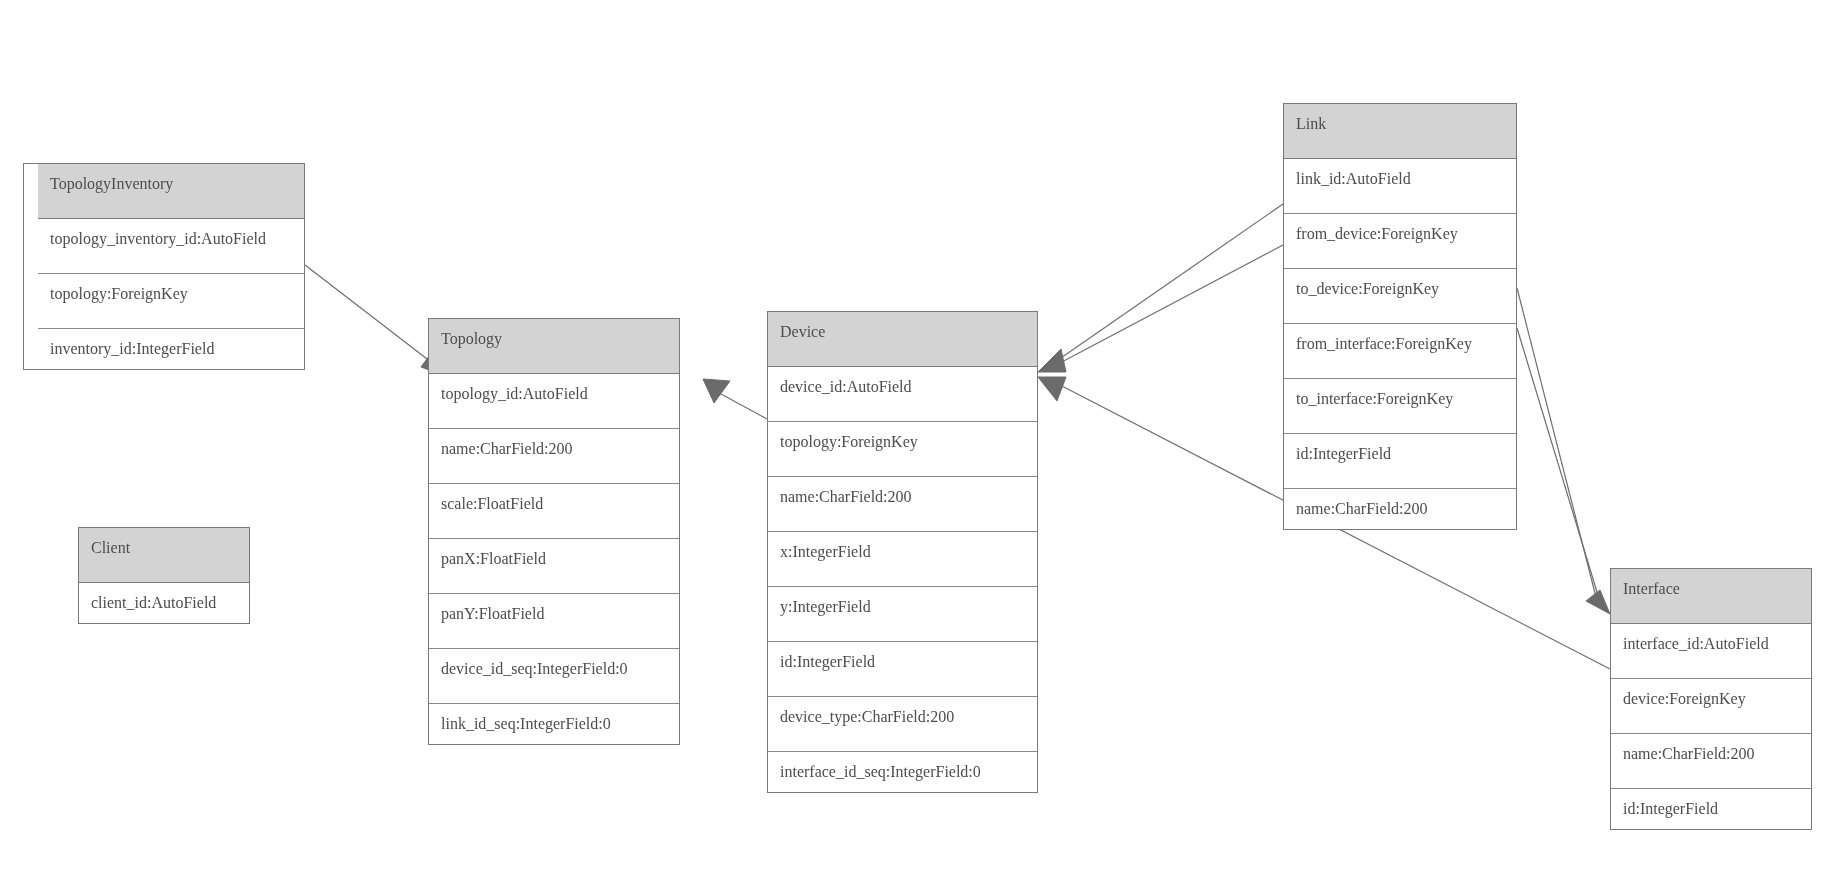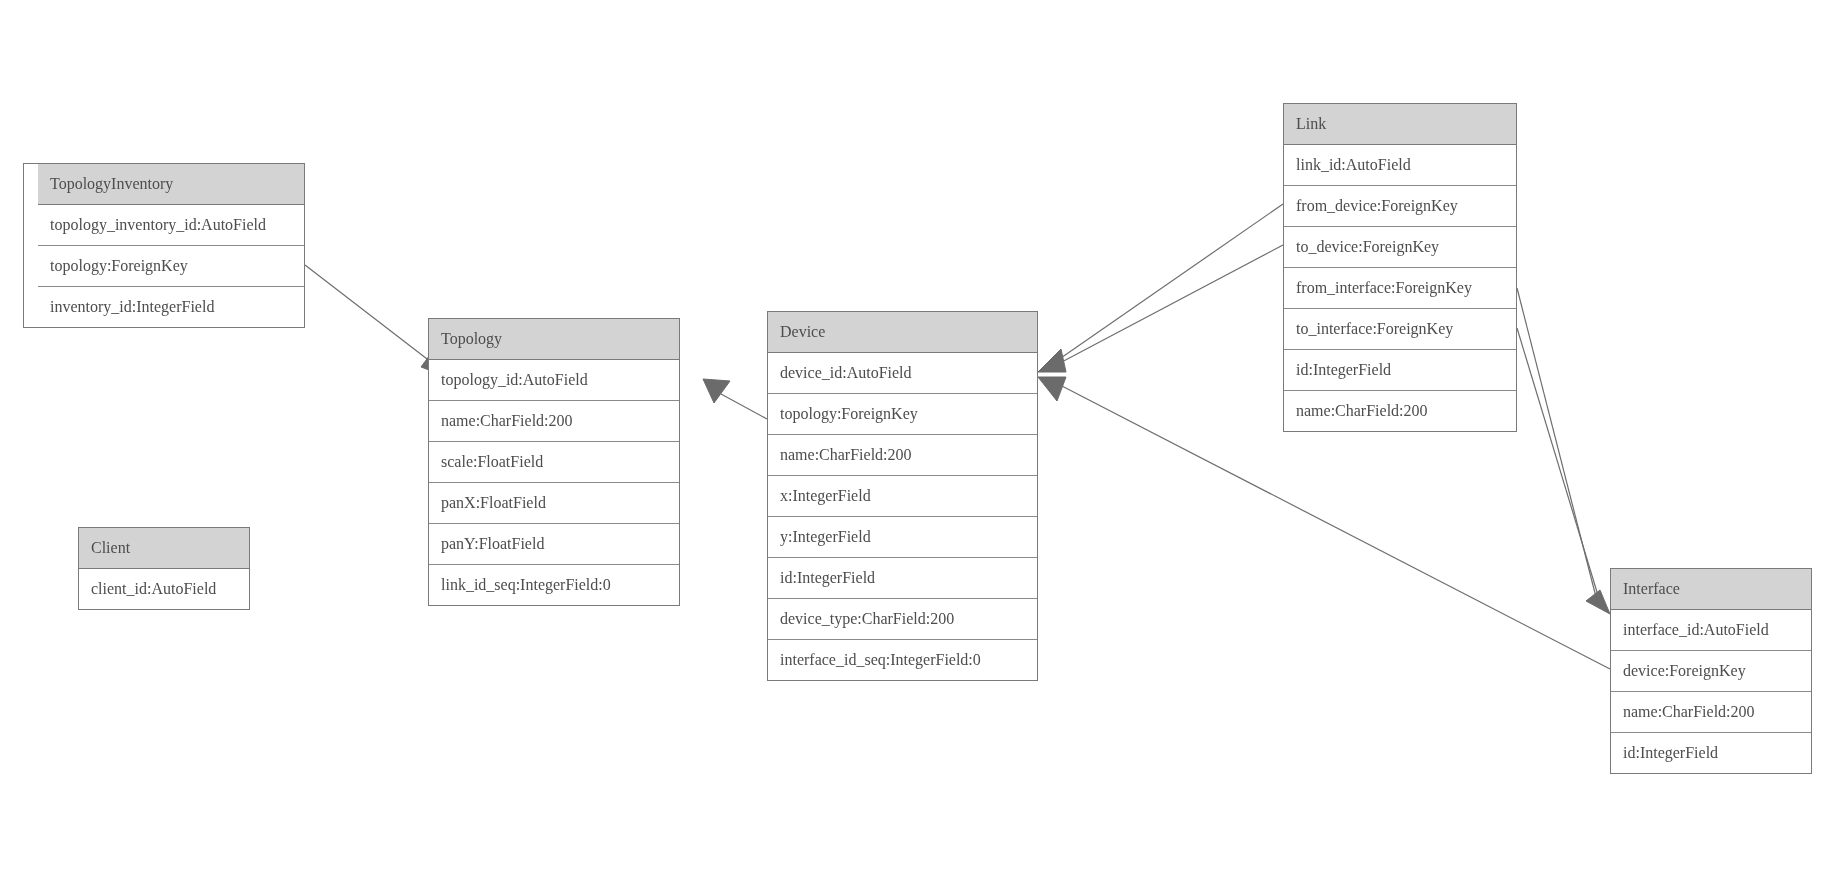--- a/index.html
+++ b/index.html
@@ -15,21 +15,21 @@
   svg.edges line{stroke:#6e6e6e;stroke-width:1.2;}
   svg.edges polygon{fill:#6b6b6b;stroke:#6b6b6b;}
   .entity{
     position:absolute;
     box-sizing:border-box;
     background:#ffffff;
     border:1px solid #7a7a7a;
   }
   .cell{
     box-sizing:border-box;
-    height:41px;line-height:40px;
+    height:55px;line-height:40px;
     padding:0 12px;
     font-size:16px;
     white-space:nowrap;overflow:hidden;
   }
   .hdr{
     background:#d3d3d3;
     border-bottom:1px solid #7a7a7a;
   }
   .row{border-bottom:1px solid #8a8a8a;}
   .row:last-child{border-bottom:none;height:40px;}
@@ -68,20 +68,21 @@
     <div class="cell row">inventory_id:IntegerField</div>
   </div>
 
   <div class="entity" style="left:428px;top:318px;width:252px;">
     <div class="cell hdr">Topology</div>
     <div class="cell row">topology_id:AutoField</div>
     <div class="cell row">name:CharField:200</div>
     <div class="cell row">scale:FloatField</div>
     <div class="cell row">panX:FloatField</div>
     <div class="cell row">panY:FloatField</div>
+    <div class="cell row">device_id_seq:IntegerField:0</div>
     <div class="cell row">link_id_seq:IntegerField:0</div>
   </div>
 
   <div class="entity" style="left:78px;top:527px;width:172px;">
     <div class="cell hdr">Client</div>
     <div class="cell row">client_id:AutoField</div>
   </div>
 
   <div class="entity" style="left:767px;top:311px;width:271px;">
     <div class="cell hdr">Device</div>

